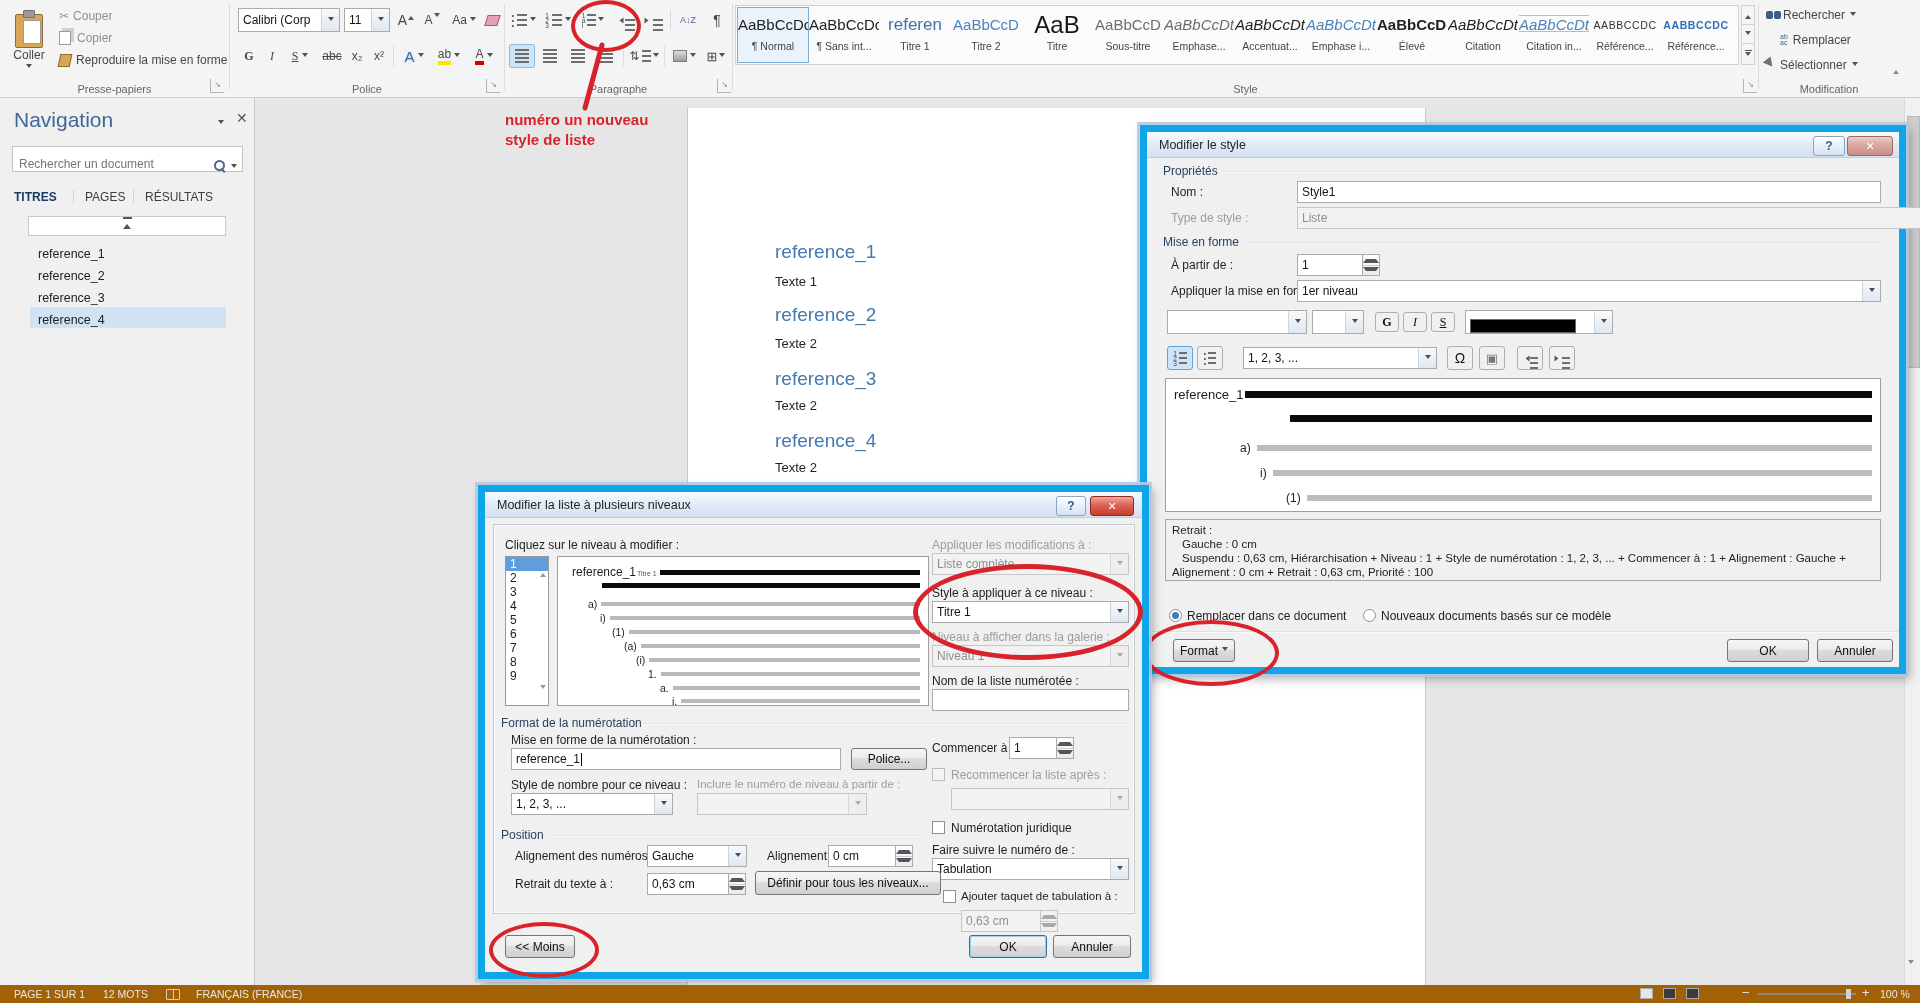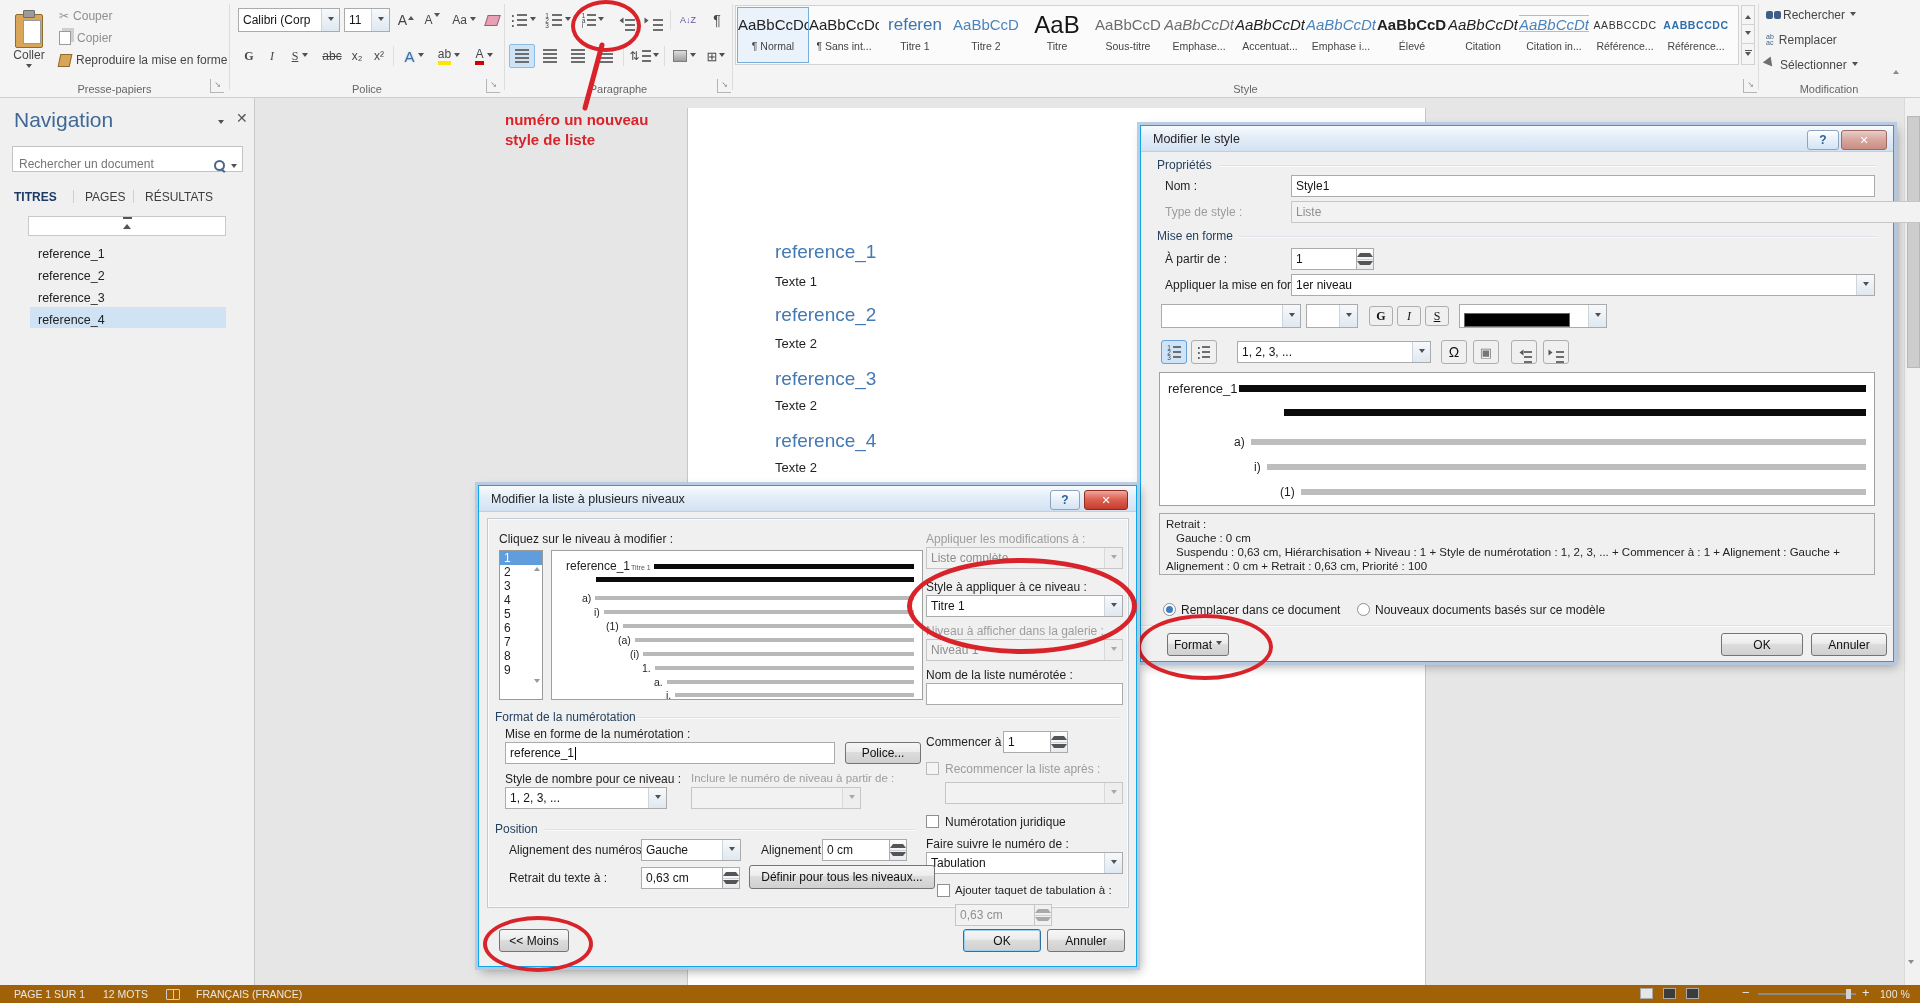--- a/index.html
+++ b/index.html
@@ -50,21 +50,21 @@
   
   .nav{position:absolute;left:0;top:98px;width:255px;height:887px;background:#f0f0f0;border-right:1px solid #c9c9c9;box-sizing:border-box}
   
   .page{position:absolute;left:688px;top:108px;width:737px;height:877px;background:#fff;
         box-shadow:1px 0 0 #c6c6c6,-1px 0 0 #c6c6c6}
   .dochead{position:absolute;left:87px;font-size:19px;color:#4479b2}
   .docbody{position:absolute;left:87px;font-size:13px;color:#1f1f1f}
   
   .vsb{position:absolute;left:1904px;top:98px;width:16px;height:887px;background:#f1f1f1;border-left:1px solid #dadada;box-sizing:border-box}
   
-  .dlg{position:absolute;background:#f0f0f0;border:1px solid #0ea5e9;
+  .dlg{position:absolute;background:#f0f0f0;border:7px solid #0ea5e9;
        box-shadow:0 0 0 3px rgba(180,201,226,.9),3px 4px 10px rgba(0,0,0,.35)}
   .dlg-title{position:absolute;left:0;top:0;right:0;height:26px;
              background:linear-gradient(#f7fbfe,#e3edf8 45%,#d2e1f2);border-bottom:1px solid #bccfe4;
              font-size:12.5px;color:#242424;line-height:26px;padding-left:12px;box-sizing:border-box}
   .btn-help{position:absolute;border:1px solid #8da4bd;border-radius:3px;color:#2c5f94;font-size:12px;font-weight:bold;
             background:linear-gradient(#feffff,#e9f1fa 45%,#d4e3f3);text-align:center}
   .btn-close{position:absolute;border:1px solid #8e2b20;border-radius:3px;color:#fff;font-size:11px;
              background:linear-gradient(#f0a79d,#de6254 45%,#c63c2c);text-align:center}
   .btn-close.dim{background:linear-gradient(#e8cdc9,#d9a8a0 45%,#c98d84);border-color:#9b6a62}
   .lb{position:absolute;font-size:12px;color:#1e1e1e;white-space:nowrap}
@@ -358,21 +358,21 @@
       <div class="grplabel">Style</div>
       <div class="launcher" style="left:1010px">↘</div>
     </div>
 
     <div class="grp" style="left:1759px;width:140px">
       <div class="rbtn" style="left:6px;top:5px;height:20px;justify-content:flex-start">
           <span class="binoc"></span>
           <span>Rechercher</span>
           <span class="tri sm" style="margin-left:5px"></span>
         </div>
-      <div class="rbtn" style="left:6px;top:30px;height:20px;justify-content:space-between">
+      <div class="rbtn" style="left:20px;top:30px;height:20px;justify-content:space-between">
           <span class="colmk" style="color:#3f5e86;margin-right:5px;font-size:7px;line-height:6px">ab
 ac</span>
           <span>Remplacer</span>
         </div>
       <div class="rbtn" style="left:6px;top:55px;height:20px;justify-content:flex-start">
           <span class="cursorw"></span>
           <span>Sélectionner</span>
           <span class="tri sm" style="margin-left:5px"></span>
         </div>
       <div class="grplabel">Modification</div>

